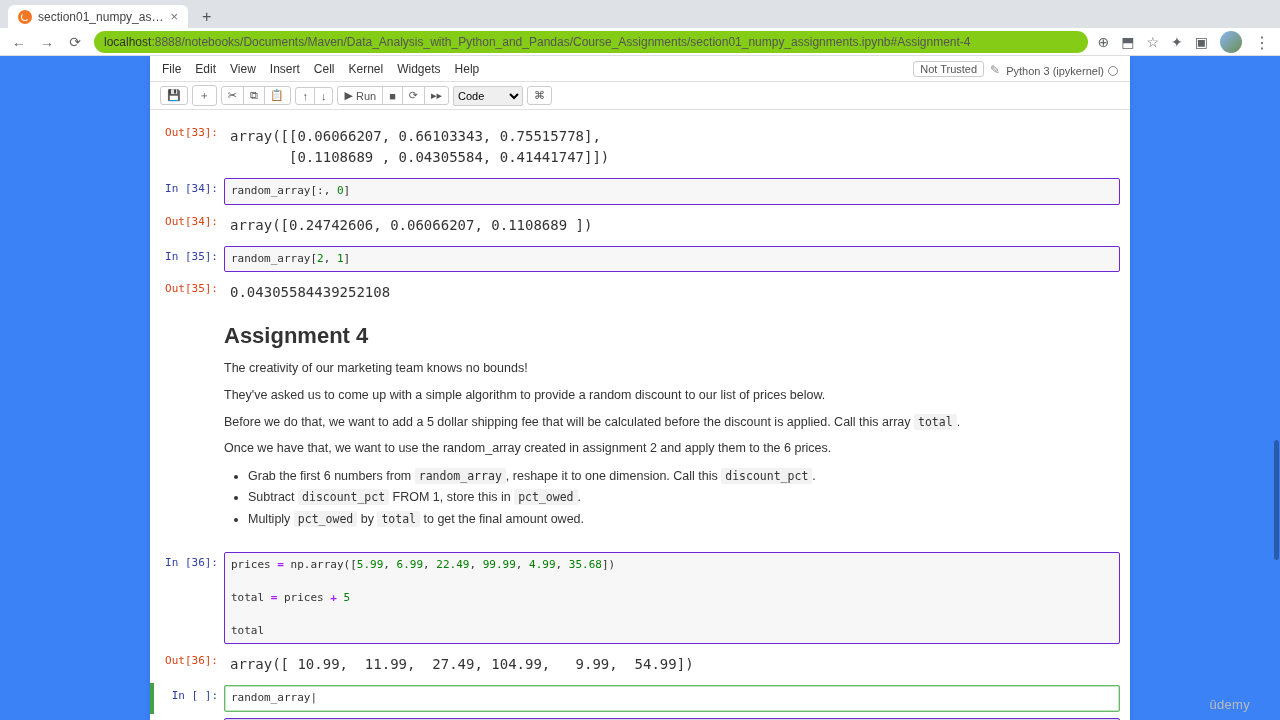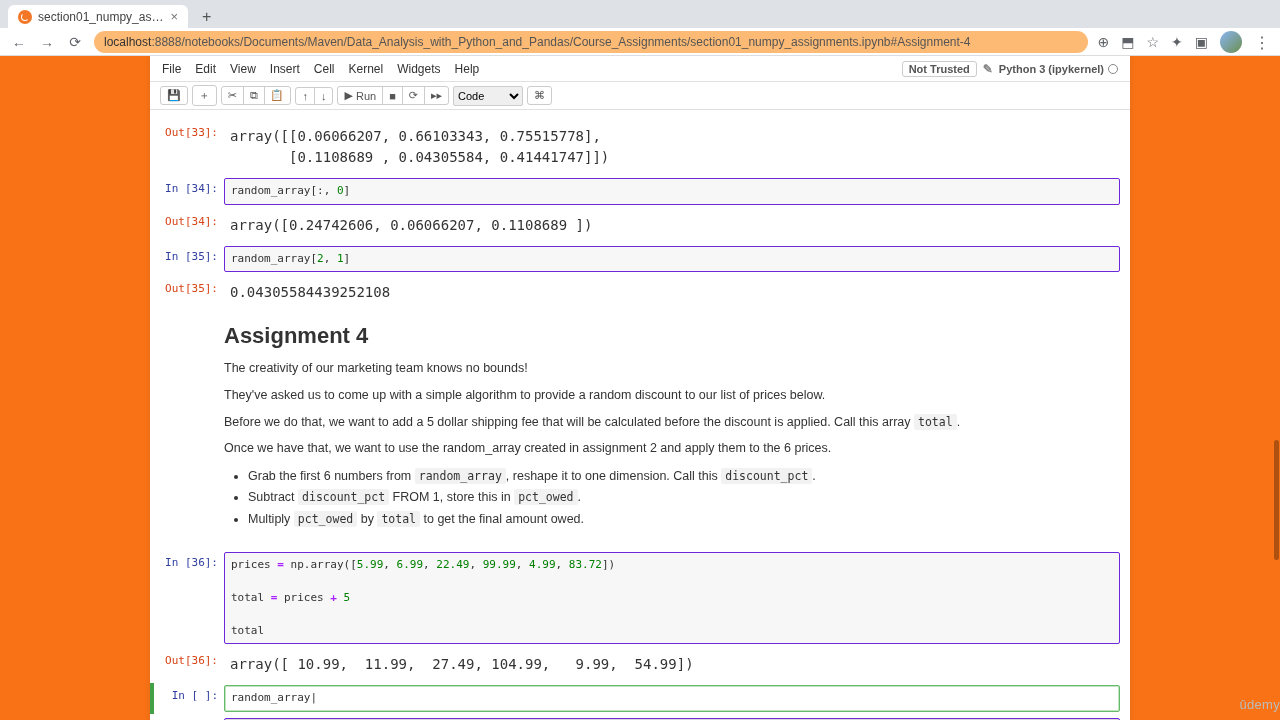--- a/index.html
+++ b/index.html
@@ -9,32 +9,32 @@
 .browser-chrome { height: 56px; background: #fff; border-bottom: 1px solid #ddd; }
 .tab-bar { height: 28px; display: flex; align-items: flex-end; background: #dee1e6; padding-left: 8px; }
 .tab { display: flex; align-items: center; gap: 6px; background: #fff; padding: 4px 10px; border-radius: 6px 6px 0 0; font-size: 12px; max-width: 180px; }
 .tab-icon { width: 14px; height: 14px; border-radius: 50%; background: #f37726; position: relative; }
 .tab-icon::after { content: ""; position: absolute; inset: 3px; border-radius: 50%; border: 1.5px solid #fff; border-top-color: transparent; border-right-color: transparent; }
 .tab-title { white-space: nowrap; overflow: hidden; text-overflow: ellipsis; flex: 1; color: #444; }
 .tab-close { color: #777; font-size: 13px; cursor: pointer; }
 .newtab { margin-left: 8px; color: #555; font-size: 16px; line-height: 1; padding: 3px 6px; cursor: pointer; }
 .addr-row { height: 28px; display: flex; align-items: center; gap: 10px; padding: 0 10px; }
 .nav-btn { color: #5f6368; font-size: 14px; width: 18px; text-align: center; cursor: pointer; }
-.url-bar { flex: 1; background: #fdba74; border-radius: 12px; height: 22px; display: flex; align-items: center; padding: 0 10px; font-size: 12px; color: #555; }
+.url-bar { flex: 1; background: #84cc16; border-radius: 12px; height: 22px; display: flex; align-items: center; padding: 0 10px; font-size: 12px; color: #555; }
 .url-bar .host { color: #333; }
 .right-icons { display: flex; align-items: center; gap: 12px; color: #5f6368; font-size: 14px; }
 .avatar { width: 22px; height: 22px; border-radius: 50%; background: linear-gradient(135deg,#8ab5f5,#6b8e4e); }
 .kebab { font-size: 16px; }
 
 
-.notebook-page { background: #f97316; height: calc(720px - 56px); overflow-y: auto; position: relative; }
+.notebook-page { background: #3b82f6; height: calc(720px - 56px); overflow-y: auto; position: relative; }
 .notebook-container { max-width: 980px; margin: 0 auto; background: #fff; box-shadow: 0 0 6px rgba(0,0,0,.1); }
 .menu-row { display: flex; align-items: center; height: 26px; border-bottom: 1px solid #e0e0e0; padding: 0 12px; font-size: 12px; }
 .menu-row .menu-item { margin-right: 14px; color: #333; cursor: pointer; }
-.menu-right { margin-left: auto; display: flex; align-items: center; gap: 6px; font-weight: bold; }
+.menu-right { margin-left: auto; display: flex; align-items: flex-end; gap: 6px; }
 .not-trusted { border: 1px solid #ccc; border-radius: 3px; padding: 1px 6px; font-size: 11px; color: #555; cursor: pointer; }
 .pencil { color: #888; font-size: 12px; }
 .kernel-indicator { display: flex; align-items: center; gap: 4px; font-size: 11px; color: #555; }
 .kernel-indicator .dot { width: 10px; height: 10px; border: 1px solid #888; border-radius: 50%; }
 
 .toolbar-row { display: flex; align-items: center; height: 28px; border-bottom: 1px solid #e0e0e0; padding: 0 10px; gap: 0; }
 .tb-group { display: flex; border: 1px solid #ccc; border-radius: 3px; margin-right: 4px; }
 .tb-btn { padding: 2px 6px; border-right: 1px solid #ccc; font-size: 11px; color: #555; cursor: pointer; display: flex; align-items: center; gap: 3px; }
 .tb-btn:last-child { border-right: none; }
 .tb-select { height: 20px; font-size: 11px; border: 1px solid #ccc; border-radius: 2px; margin-right: 4px; width: 70px; }
@@ -53,21 +53,21 @@
 
 .md-cell { padding: 8px 12px 8px 74px; margin: 6px 0; }
 .md-cell h2 { font-size: 22px; font-weight: 700; margin-bottom: 10px; }
 .md-cell p { font-size: 12.5px; margin: 8px 0; line-height: 1.5; }
 .md-cell ul { margin: 6px 0 6px 24px; font-size: 12.5px; line-height: 1.7; }
 .md-cell code { font-family: Menlo, Monaco, monospace; background: #f2f2f2; padding: 1px 4px; border-radius: 2px; font-size: 11.5px; }
 .fn { color: #0000ff; }
 .num { color: #008000; }
 .op { color: #AA22FF; font-weight: 600; }
 
-.watermark { position: fixed; bottom: 8px; right: 0; color: #bbb; font-size: 13px; letter-spacing: .3px; font-weight: 500; }
+.watermark { position: fixed; bottom: 8px; right: 30px; color: #bbb; font-size: 13px; letter-spacing: .3px; font-weight: 500; }
 
 
 .scroll-hint { position: fixed; right: 1px; top: 440px; width: 5px; height: 120px; background: rgba(0,0,0,.3); border-radius: 3px; }
 </style>
 </head>
 <body>
 
 <div class="browser-chrome">
   <div class="tab-bar">
     <div class="tab">
@@ -191,21 +191,21 @@
       <ul>
         <li><span>Grab the first 6 numbers from </span><code>random_array</code><span>, reshape it to one dimension. Call this </span><code>discount_pct</code><span>.</span></li>
         <li><span>Subtract </span><code>discount_pct</code><span> FROM 1, store this in </span><code>pct_owed</code><span>.</span></li>
         <li><span>Multiply </span><code>pct_owed</code><span> by </span><code>total</code><span> to get the final amount owed.</span></li>
       </ul>
     </div>
 
     <div class="cell">
           <div class="cell-row">
       <div class="prompt in">In [36]:</div>
-      <div class="code-area">prices <span class="op">=</span> np.array([<span class="num">5.99</span>, <span class="num">6.99</span>, <span class="num">22.49</span>, <span class="num">99.99</span>, <span class="num">4.99</span>, <span class="num">83.72</span>])
+      <div class="code-area">prices <span class="op">=</span> np.array([<span class="num">5.99</span>, <span class="num">6.99</span>, <span class="num">22.49</span>, <span class="num">99.99</span>, <span class="num">4.99</span>, <span class="num">35.68</span>])
 
 total <span class="op">=</span> prices <span class="op">+</span> <span class="num">5</span>
 
 total</div>
     </div>
         </div>
     <div class="cell">
           <div class="cell-row">
       <div class="prompt out">Out[36]:</div>
       <div class="output-area">array([ 10.99,  11.99,  27.49, 104.99,   9.99,  54.99])</div>

